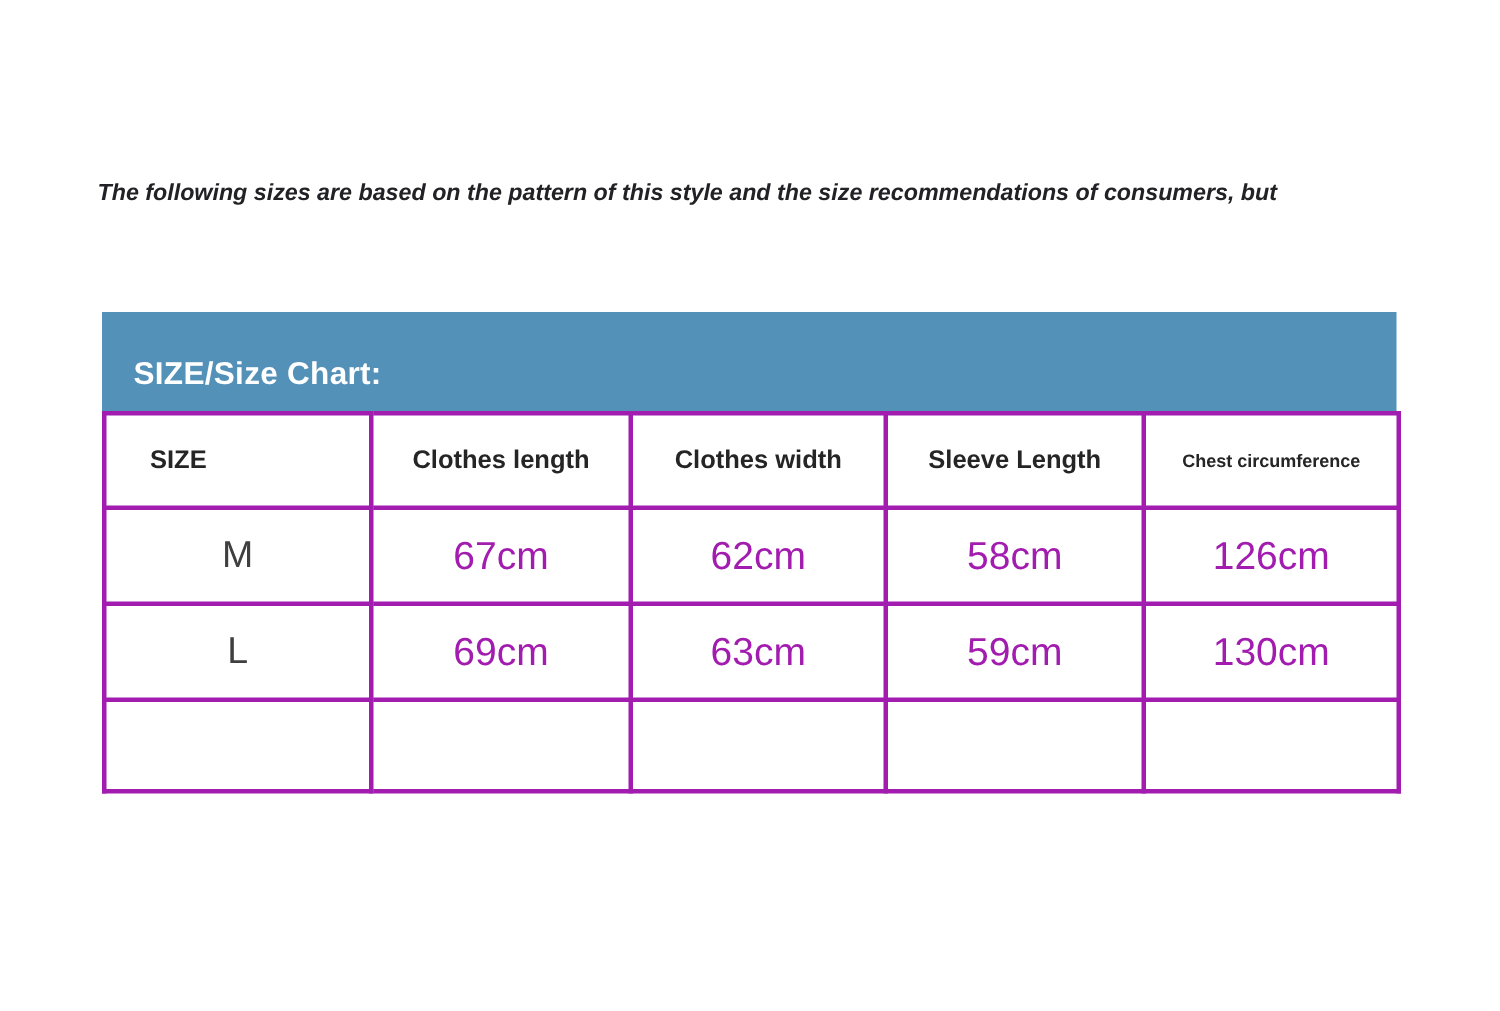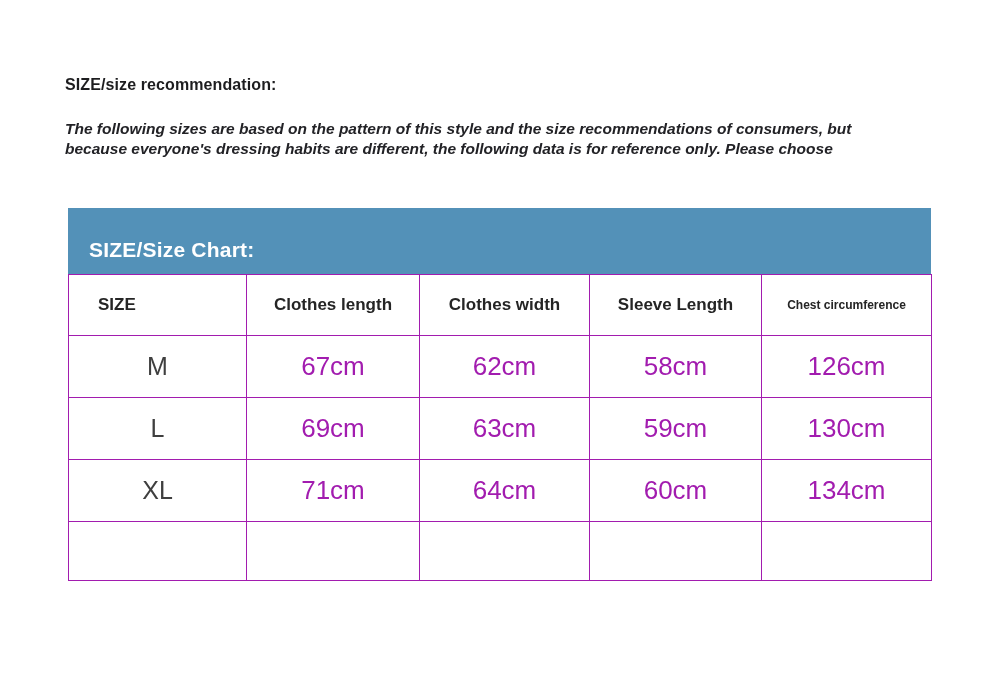--- a/index.html
+++ b/index.html
@@ -60,21 +60,21 @@
     position: absolute;
     left: 68px;
     top: 274px;
     width: 863px;
     border-collapse: collapse;
     table-layout: fixed;
     background: #ffffff;
   }
   .size-table th,
   .size-table td {
-    border: 1px solid #a21caf;
+    border: 3px solid #a21caf;
     padding: 0;
     overflow: hidden;
   }
   .size-table thead th {
     height: 60px;
     font-size: 17px;
     font-weight: bold;
     color: #252525;
     text-align: center;
     vertical-align: middle;
@@ -100,25 +100,23 @@
   }
   .size-table tbody tr.empty-row td {
     height: 58px;
   }
 </style>
 </head>
 <body>
 
 <div class="page">
 
-  <div class="rec-heading">SIZE/size recommendation:</div>
 
   <div class="rec-text">
     <div class="line">The following sizes are based on the pattern of this style and the size recommendations of consumers, but</div>
-    <div class="line">because everyone's dressing habits are different, the following data is for reference only. Please choose</div>
   </div>
 
   <div class="chart-title-bar" style="background: rgb(83, 145, 184);">
     <div class="chart-title">SIZE/Size Chart:</div>
   </div>
 
   <table class="size-table">
     <colgroup>
       <col style="width:178px">
       <col style="width:173px">
@@ -143,27 +141,20 @@
         <td>58cm</td>
         <td>126cm</td>
       </tr>
       <tr>
         <td class="col-size">L</td>
         <td>69cm</td>
         <td>63cm</td>
         <td>59cm</td>
         <td>130cm</td>
       </tr>
-      <tr>
-        <td class="col-size">XL</td>
-        <td>71cm</td>
-        <td>64cm</td>
-        <td>60cm</td>
-        <td>134cm</td>
-      </tr>
       <tr class="empty-row">
         <td class="col-size"></td>
         <td></td>
         <td></td>
         <td></td>
         <td></td>
       </tr>
     </tbody>
   </table>
 

